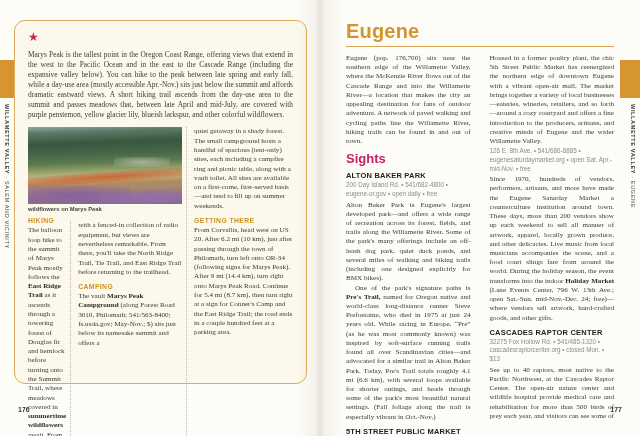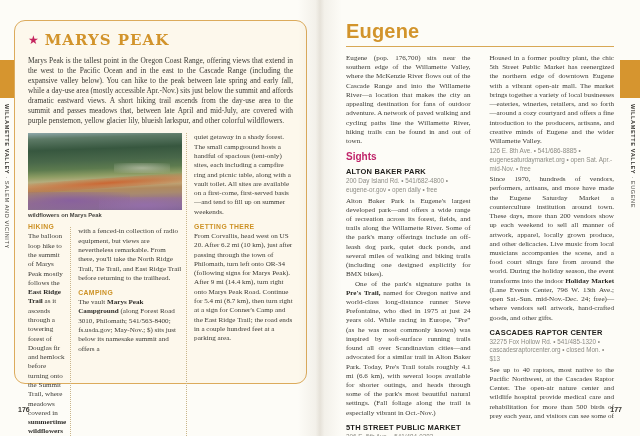--- a/index.html
+++ b/index.html
@@ -52,41 +52,40 @@
 
   
   .rp { position:absolute; left:346px; top:20px; width:268px; }
   .rp-title { font-family:"Liberation Sans",sans-serif; font-weight:bold; font-size:20px; color:#d2942c; letter-spacing:0.2px; }
   .rp-rule { border-bottom:1.2px solid #d8a855; margin-top:3px; margin-bottom:7px; }
   .rp-cols { display:flex; gap:19px; }
   .rp-col { flex:1; min-width:0; }
   .rp-p { font-size:7.1px; line-height:1.3; color:#3b3a35; text-align:justify; }
   .rp-p.indent { text-indent:9px; }
   .rp-p b { font-weight:bold; color:#2e2d29; }
-  .sights-h { font-family:"Liberation Sans",sans-serif; font-weight:bold; font-size:10px; color:#c0246a; margin:5px 0 1px 0; }
+  .sights-h { font-family:"Liberation Sans",sans-serif; font-weight:bold; font-size:13px; color:#c0246a; margin:5px 0 1px 0; }
   .lst-name { font-family:"Liberation Sans",sans-serif; font-weight:bold; font-size:7.5px; letter-spacing:0.2px; color:#1f1e1b; margin-top:5px; }
   .lst-det { font-family:"Liberation Sans",sans-serif; font-size:6.3px; line-height:1.38; color:#8d8c85; margin:1px 0 2px 0; }
 </style>
 </head>
 <body>
 
 <div class="spread">
 
   <div class="tab tab-left"></div>
   <div class="vtext vtext-left"><b>WILLAMETTE VALLEY</b><span> · </span><span>SALEM AND VICINITY</span></div>
   <div class="pagenum pn-left">176</div>
 
   <div class="tab tab-right"></div>
   <div class="vtext vtext-right"><b>WILLAMETTE VALLEY</b><span> · </span><span>EUGENE</span></div>
   <div class="pagenum pn-right">177</div>
 
   <div class="mp-box">
     <div class="mp-titlerow">
       <span class="mp-star">★</span>
-      <span class="mp-title">MARYS PEAK</span>
     </div>
     <p class="mp-intro">Marys Peak is the tallest point in the Oregon Coast Range, offering views that extend in the west to the Pacific Ocean and in the east to the Cascade Range (including the expansive valley below). You can hike to the peak between late spring and early fall, while a day-use area (mostly accessible Apr.-Nov.) sits just below the summit and affords dramatic eastward views. A short hiking trail ascends from the day-use area to the summit and passes meadows that, between late April and mid-July, are covered with purple penstemon, yellow glacier lily, blueish larkspur, and other colorful wildflowers.</p>
 
     <div class="mp-grid">
       <div class="mp-photo-cell">
         <div class="mp-photo">
           <div class="band-rock"></div>
           <div class="band-orange"></div>
           <div class="band-purple1"></div>
           <div class="band-purple2"></div>

